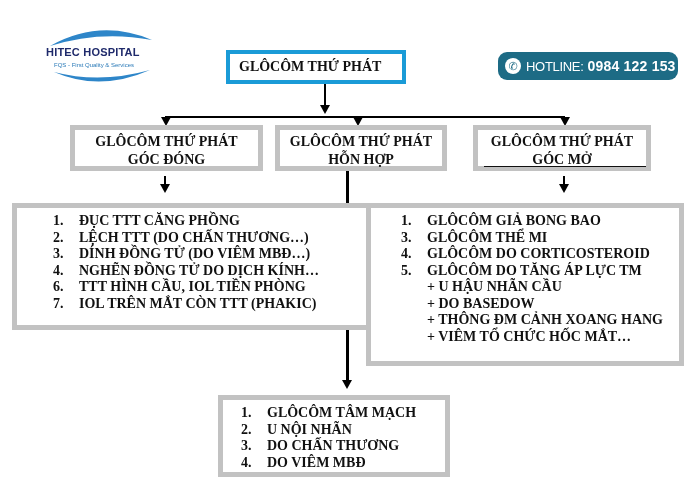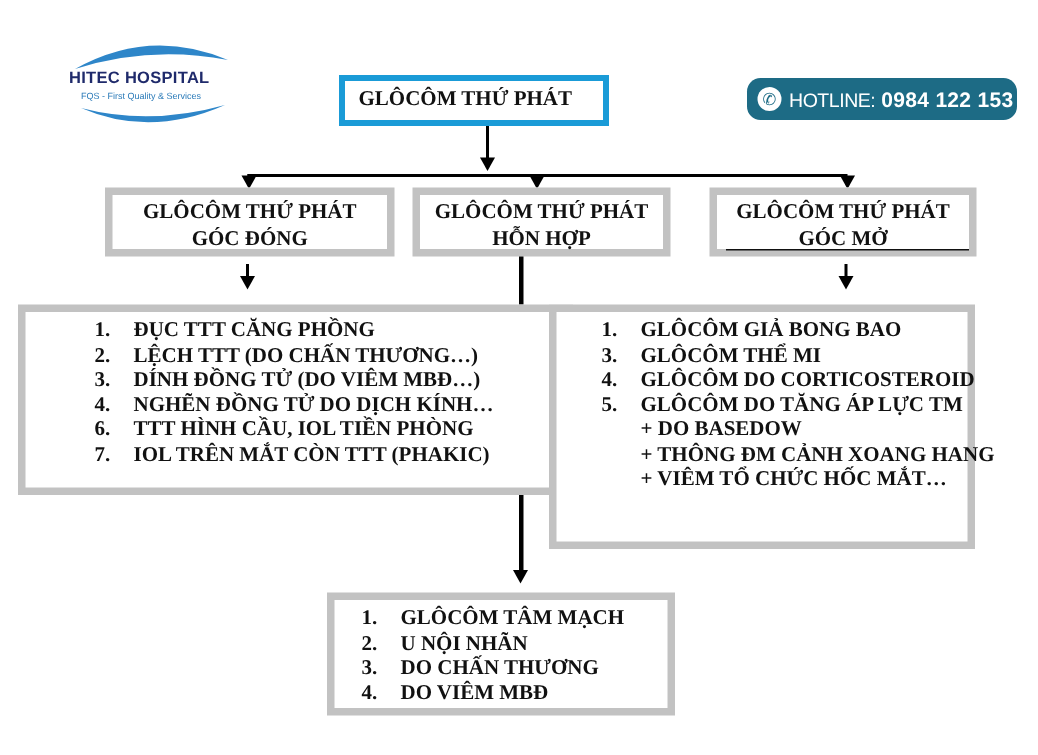--- a/index.html
+++ b/index.html
@@ -18,22 +18,22 @@
   .cat1 { left:70px; top:125px; width:193px; }
   .cat2 { left:275px; top:125px; width:172px; }
   .cat3 { left:473px; top:125px; width:178px; }
   .cat3 .underline { position:absolute; left:6px; right:0; bottom:-1px; height:1px; background:#111; }
 
   .list-box { border:5px solid #c2c2c2; box-sizing:border-box; background:#fff; font-weight:bold; font-size:14px; line-height:16.5px; }
   .list-box ol { margin:0; padding:0; list-style:none; }
   .list-box li { white-space:nowrap; }
   .list-box .n { display:inline-block; width:26px; }
   .list-box .sub { padding-left:26px; white-space:nowrap; }
-  .list1 { left:12px; top:203px; width:370px; height:127px; padding:5px 0 0 46px; }
-  .list2 { left:366px; top:203px; width:284px; height:163px; padding:5px 0 0 30px; }
+  .list1 { left:12px; top:203px; width:370px; height:127px; padding:5px 0 0 36px; }
+  .list2 { left:366px; top:203px; width:318px; height:163px; padding:5px 0 0 30px; }
   .list3 { left:218px; top:395px; width:232px; height:82px; padding:5px 0 0 18px; }
 
   .line { background:#000; }
   .arrow { width:0; height:0; border-left:5px solid transparent; border-right:5px solid transparent; border-top:9px solid #000; }
 </style>
 </head>
 <body>
 
 <div class="abs logo">
   <svg width="120" height="60" style="position:absolute;left:0;top:0">
@@ -94,20 +94,21 @@
   </ol>
 </div>
 
 <div class="abs list-box list2">
   <ol>
     <li><span class="n">1.</span><span>GLÔCÔM GIẢ BONG BAO</span></li>
     <li><span class="n">3.</span><span>GLÔCÔM THỂ MI</span></li>
     <li><span class="n">4.</span><span>GLÔCÔM DO CORTICOSTEROID</span></li>
     <li><span class="n">5.</span><span>GLÔCÔM DO TĂNG ÁP LỰC TM</span></li>
   </ol>
+  <div class="sub">+ U HẬU NHÃN CẦU</div>
   <div class="sub">+ DO BASEDOW</div>
   <div class="sub">+ THÔNG ĐM CẢNH XOANG HANG</div>
   <div class="sub">+ VIÊM TỔ CHỨC HỐC MẮT…</div>
 </div>
 
 <div class="abs list-box list3">
   <ol>
     <li><span class="n">1.</span><span>GLÔCÔM TÂM MẠCH</span></li>
     <li><span class="n">2.</span><span>U NỘI NHÃN</span></li>
     <li><span class="n">3.</span><span>DO CHẤN THƯƠNG</span></li>

